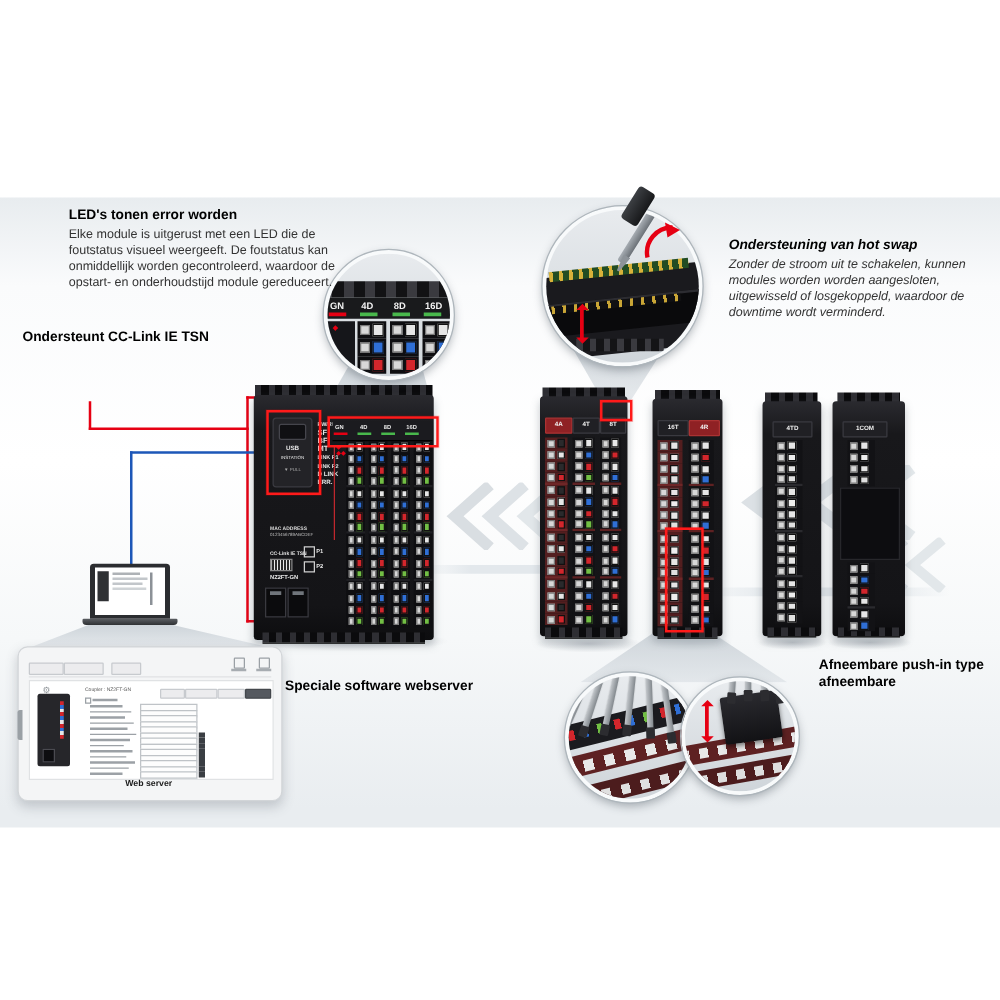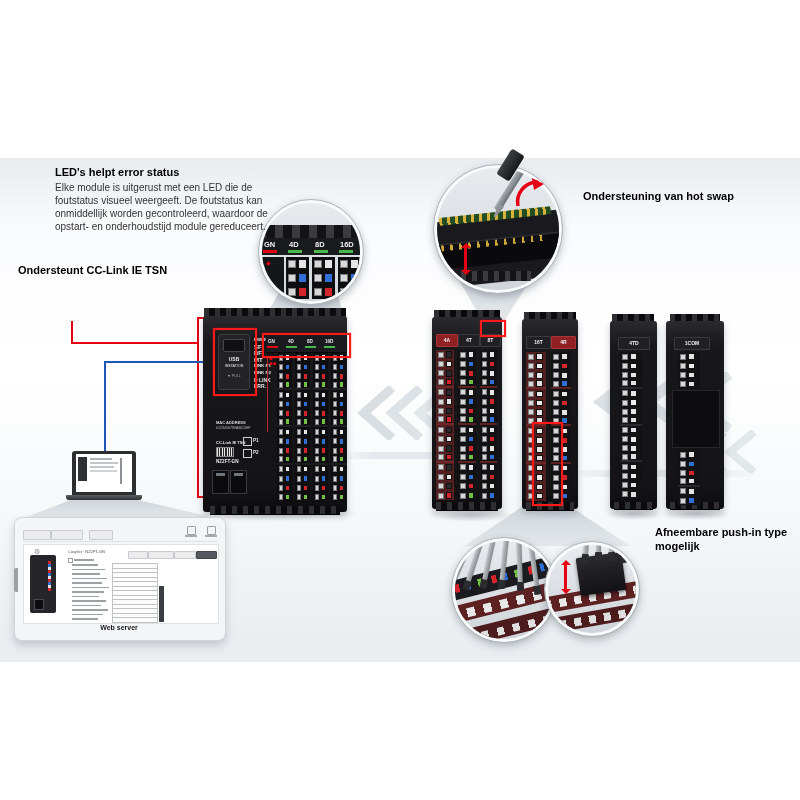--- a/index.html
+++ b/index.html
@@ -73,33 +73,35 @@
   <polyline points="55,2 18,30 55,58" fill="none" stroke="#dce1e5" stroke-width="11"></polyline>
   <polyline points="100,2 63,30 100,58" fill="none" stroke="#dfe4e8" stroke-width="11"></polyline>
   <polyline points="145,2 108,30 145,58" fill="none" stroke="#e3e8eb" stroke-width="11"></polyline>
 </svg>
 <svg class="abs chev" style="left:690px;top:430px;" width="90" height="44">
   <polyline points="34,2 10,22 34,42" fill="none" stroke="#dee3e7" stroke-width="8"></polyline>
   <polyline points="64,2 40,22 64,42" fill="none" stroke="#e2e7ea" stroke-width="8"></polyline>
 </svg>
 
 <div class="abs callout" style="left:55px;top:166px;width:242px;">
-  <h3>LED's helpt error status</h3>
+  <h3>LED's tonen error worden</h3>
   <p>Elke module is uitgerust met een LED die de foutstatus visueel weergeeft. De foutstatus kan onmiddellijk worden gecontroleerd, waardoor de opstart- en onderhoudstijd module gereduceert.</p>
 </div>
 <div class="abs callout" style="left:18px;top:264px;width:218px;">
   <h3>Ondersteunt CC-Link IE TSN</h3>
 </div>
-<div class="abs callout" style="left:583px;top:190px;width:208px;">
+<div class="abs callout" style="left:583px;top:190px;width:208px;font-style:italic;">
   <h3>Ondersteuning van hot swap</h3>
+  <p>Zonder de stroom uit te schakelen, kunnen modules worden worden aangesloten, uitgewisseld of losgekoppeld, waardoor de downtime wordt verminderd.</p>
 </div>
 <div class="abs callout" style="left:228px;top:543px;width:238px;">
+  <h3>Speciale software webserver</h3>
 </div>
 <div class="abs callout" style="left:655px;top:526px;width:140px;">
-  <h3>Afneembare push-in type mogelijk</h3>
+  <h3>Afneembare push-in type afneembare</h3>
 </div>
 
 <div class="abs line-red" style="left:71px;top:321px;width:2px;height:23px;"></div>
 <div class="abs line-red" style="left:71px;top:342px;width:128px;height:2px;"></div>
 <div class="abs" id="bracket"></div>
 <div class="abs line-blue" style="left:104px;top:361px;width:110px;height:2px;"></div>
 <div class="abs line-blue" style="left:104px;top:361px;width:2px;height:92px;"></div>
 
 <div class="abs funnel" style="left:256px;top:291px;width:92px;height:42px;clip-path:polygon(26% 0,88% 0,100% 100%,0 100%);"></div>
 <div class="abs funnel" style="left:452px;top:268px;width:86px;height:54px;clip-path:polygon(0 0,100% 0,60% 100%,36% 100%);"></div>

